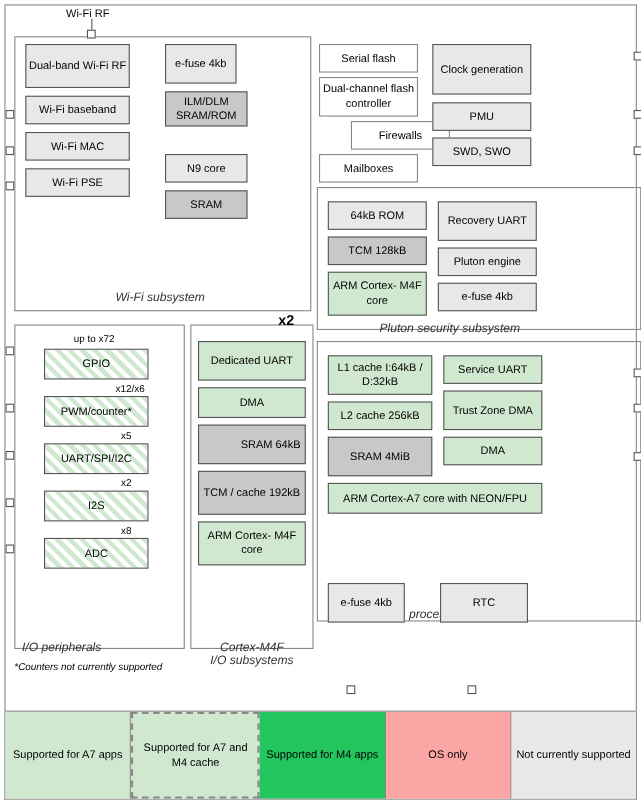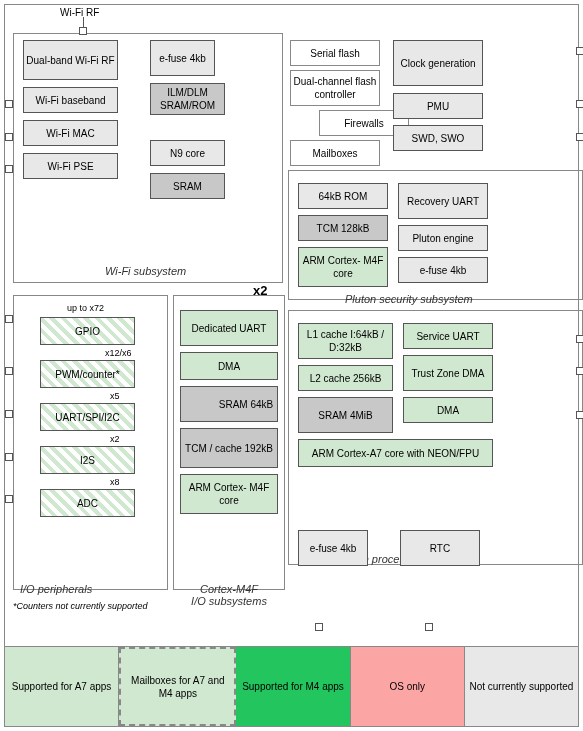--- a/index.html
+++ b/index.html
@@ -254,21 +254,21 @@
 
     <div style="position:absolute;left:8px;top:596px;font-size:9px;font-style:italic;">*Counters not currently supported</div>
 
   </div>
 
   <div class="legend-area">
     <div class="legend-item legend-a7">
       <span>Supported for A7 apps</span>
     </div>
     <div class="legend-item" style="background:#d0e8d0;border:2px dashed #888;">
-      <span>Mailboxes for A7 and M4 apps</span>
+      <span>Supported for A7 and M4 cache</span>
     </div>
     <div class="legend-item legend-m4">
       <span>Supported for M4 apps</span>
     </div>
     <div class="legend-item legend-os">
       <span>OS only</span>
     </div>
     <div class="legend-item legend-not">
       <span>Not currently supported</span>
     </div>

